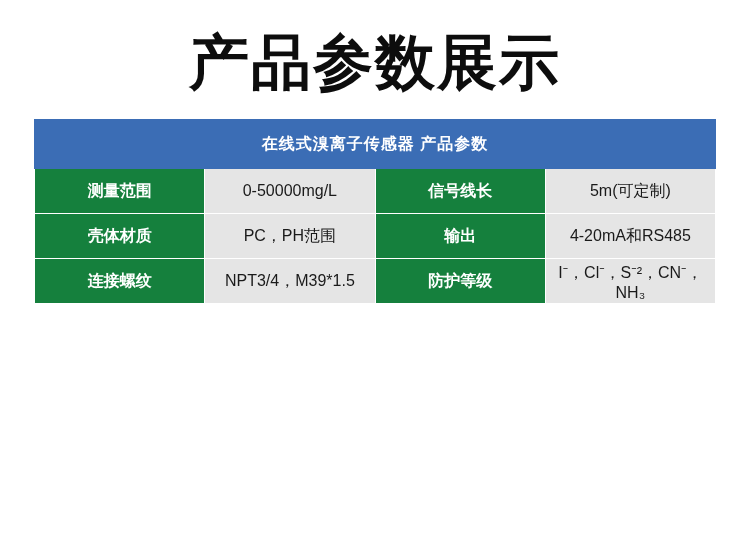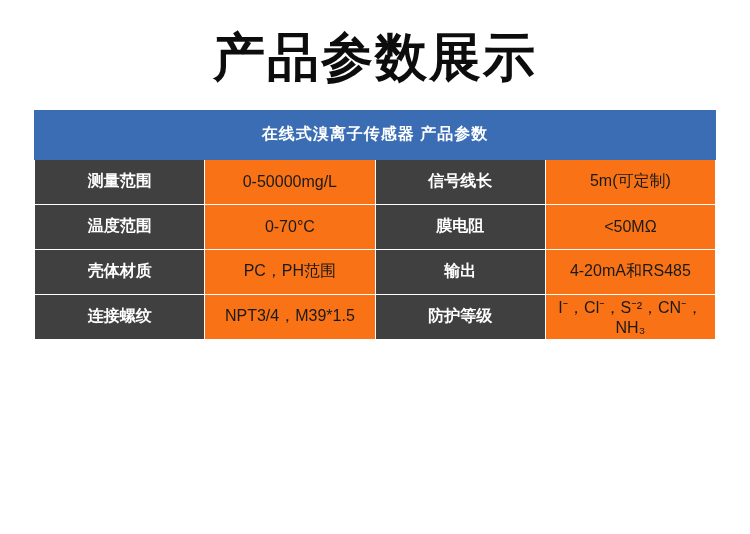--- a/index.html
+++ b/index.html
@@ -14,21 +14,21 @@
     overflow: hidden;
   }
   .page {
     position: relative;
     width: 750px;
     height: 534px;
     background: #ffffff;
   }
   .page-title {
     text-align: center;
-    font-size: 52px;
+    font-size: 60px;
     font-weight: bold;
     color: #0d0d0d;
     letter-spacing: 2px;
     padding-top: 28px;
     line-height: 1.15;
     font-family: "Liberation Sans", sans-serif;
   }
   .table-wrap {
     margin: 22px auto 14px auto;
     width: 682px;
@@ -49,31 +49,31 @@
   .header-cell {
     background: #3b6db5;
     color: #ffffff;
     font-size: 21px;
     font-weight: bold;
     height: 48px !important;
     letter-spacing: 1px;
     border: 1px solid #3b6db5 !important;
   }
   .label-cell {
-    background: #404040;
+    background: #15803d;
     color: #ffffff;
     font-weight: bold;
     font-size: 16.5px;
   }
   .value-cell {
     color: #1a1a1a;
     font-size: 16.5px;
   }
   .value-light {
-    background: #f97316;
+    background: #e5e5e5;
   }
   .value-dark {
     background: #d9d9d9;
   }
   .col-label { width: 24%; }
   .col-value { width: 26%; }
 </style>
 </head>
 <body>
 
@@ -89,26 +89,20 @@
         </tr>
 
         <tr>
           <td class="label-cell col-label">测量范围</td>
           <td class="value-cell value-light col-value">0-50000mg/L</td>
           <td class="label-cell col-label">信号线长</td>
           <td class="value-cell value-light col-value">5m(可定制)</td>
         </tr>
 
 
-        <tr>
-          <td class="label-cell col-label">温度范围</td>
-          <td class="value-cell value-light col-value">0-70°C</td>
-          <td class="label-cell col-label">膜电阻</td>
-          <td class="value-cell value-light col-value">&lt;50MΩ</td>
-        </tr>
 
 
         <tr>
           <td class="label-cell col-label">壳体材质</td>
           <td class="value-cell value-light col-value">PC，PH范围</td>
           <td class="label-cell col-label">输出</td>
           <td class="value-cell value-light col-value">4-20mA和RS485</td>
         </tr>
 
 

